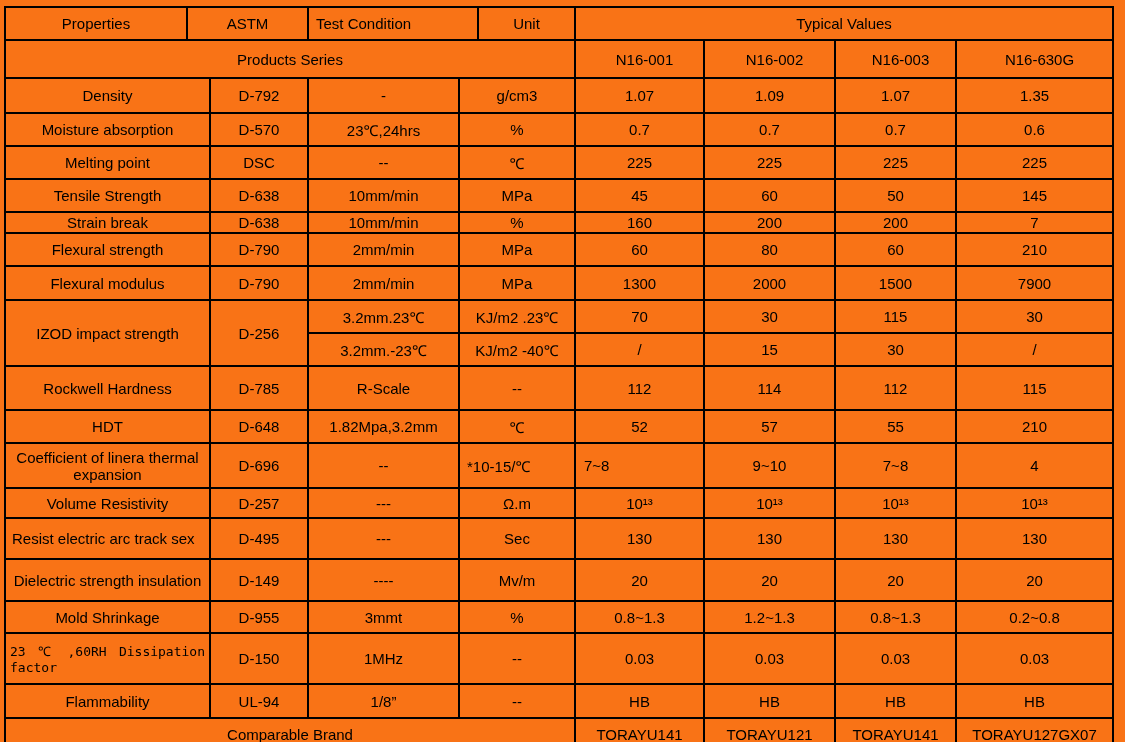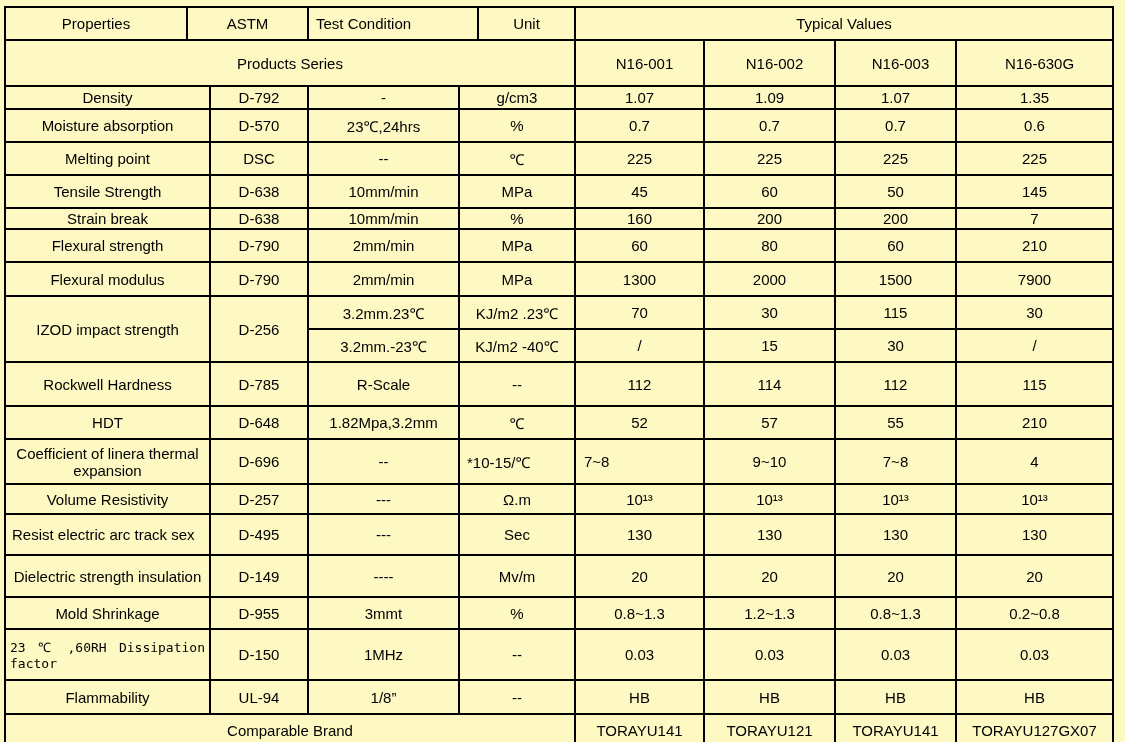--- a/index.html
+++ b/index.html
@@ -1,16 +1,16 @@
 <!DOCTYPE html>
 <html><head>
 <meta charset="utf-8">
 <style>
   html,body{margin:0;padding:0;background:#fff;}
-  .page{width:1125px;height:742px;background:#fef9c3;box-sizing:border-box;padding:6px 0 0 4px;}
+  .page{width:1125px;height:742px;background:#f97316;box-sizing:border-box;padding:6px 0 0 4px;}
   table{border-collapse:collapse;table-layout:fixed;width:1108px;}
   td,th{border:2px solid #000;font-family:"Liberation Sans",sans-serif;font-size:15px;
         color:#000;text-align:center;padding:1px 3px;font-weight:normal;overflow:hidden;
         vertical-align:middle;box-sizing:border-box;}
   .hleft{text-align:center;padding-left:13px;}
   .tleft{text-align:left;padding-left:7px;border-radius:16px;}
   .vleft{text-align:left;padding-left:8px;}
   .just{text-align:justify;text-align-last:auto;padding:0 5px 0 6px;}
   .mono{font-family:"DejaVu Sans Mono",monospace;font-size:13px;text-align:justify;padding:8px 4px;}
 </style>
@@ -34,29 +34,29 @@
 
   <tbody>
         <tr style="height:33px">
     <td>Properties</td>
     <td colspan="2">ASTM</td>
     <td colspan="2" class="tleft">Test Condition</td>
     <td>Unit</td>
     <td colspan="4">Typical Values</td>
   </tr>
 
-  <tr style="height:46px">
+  <tr style="height:38px">
     <td colspan="6">Products Series</td>
     <td class="hleft">N16-001</td>
     <td class="hleft">N16-002</td>
     <td class="hleft">N16-003</td>
     <td class="hleft">N16-630G</td>
   </tr>
 
-  <tr style="height:23px">
+  <tr style="height:35px">
     <td colspan="2">Density</td>
     <td>D-792</td>
     <td>-</td>
     <td colspan="2">g/cm3</td>
     <td>1.07</td>
     <td>1.09</td>
     <td>1.07</td>
     <td>1.35</td>
   </tr>
 

